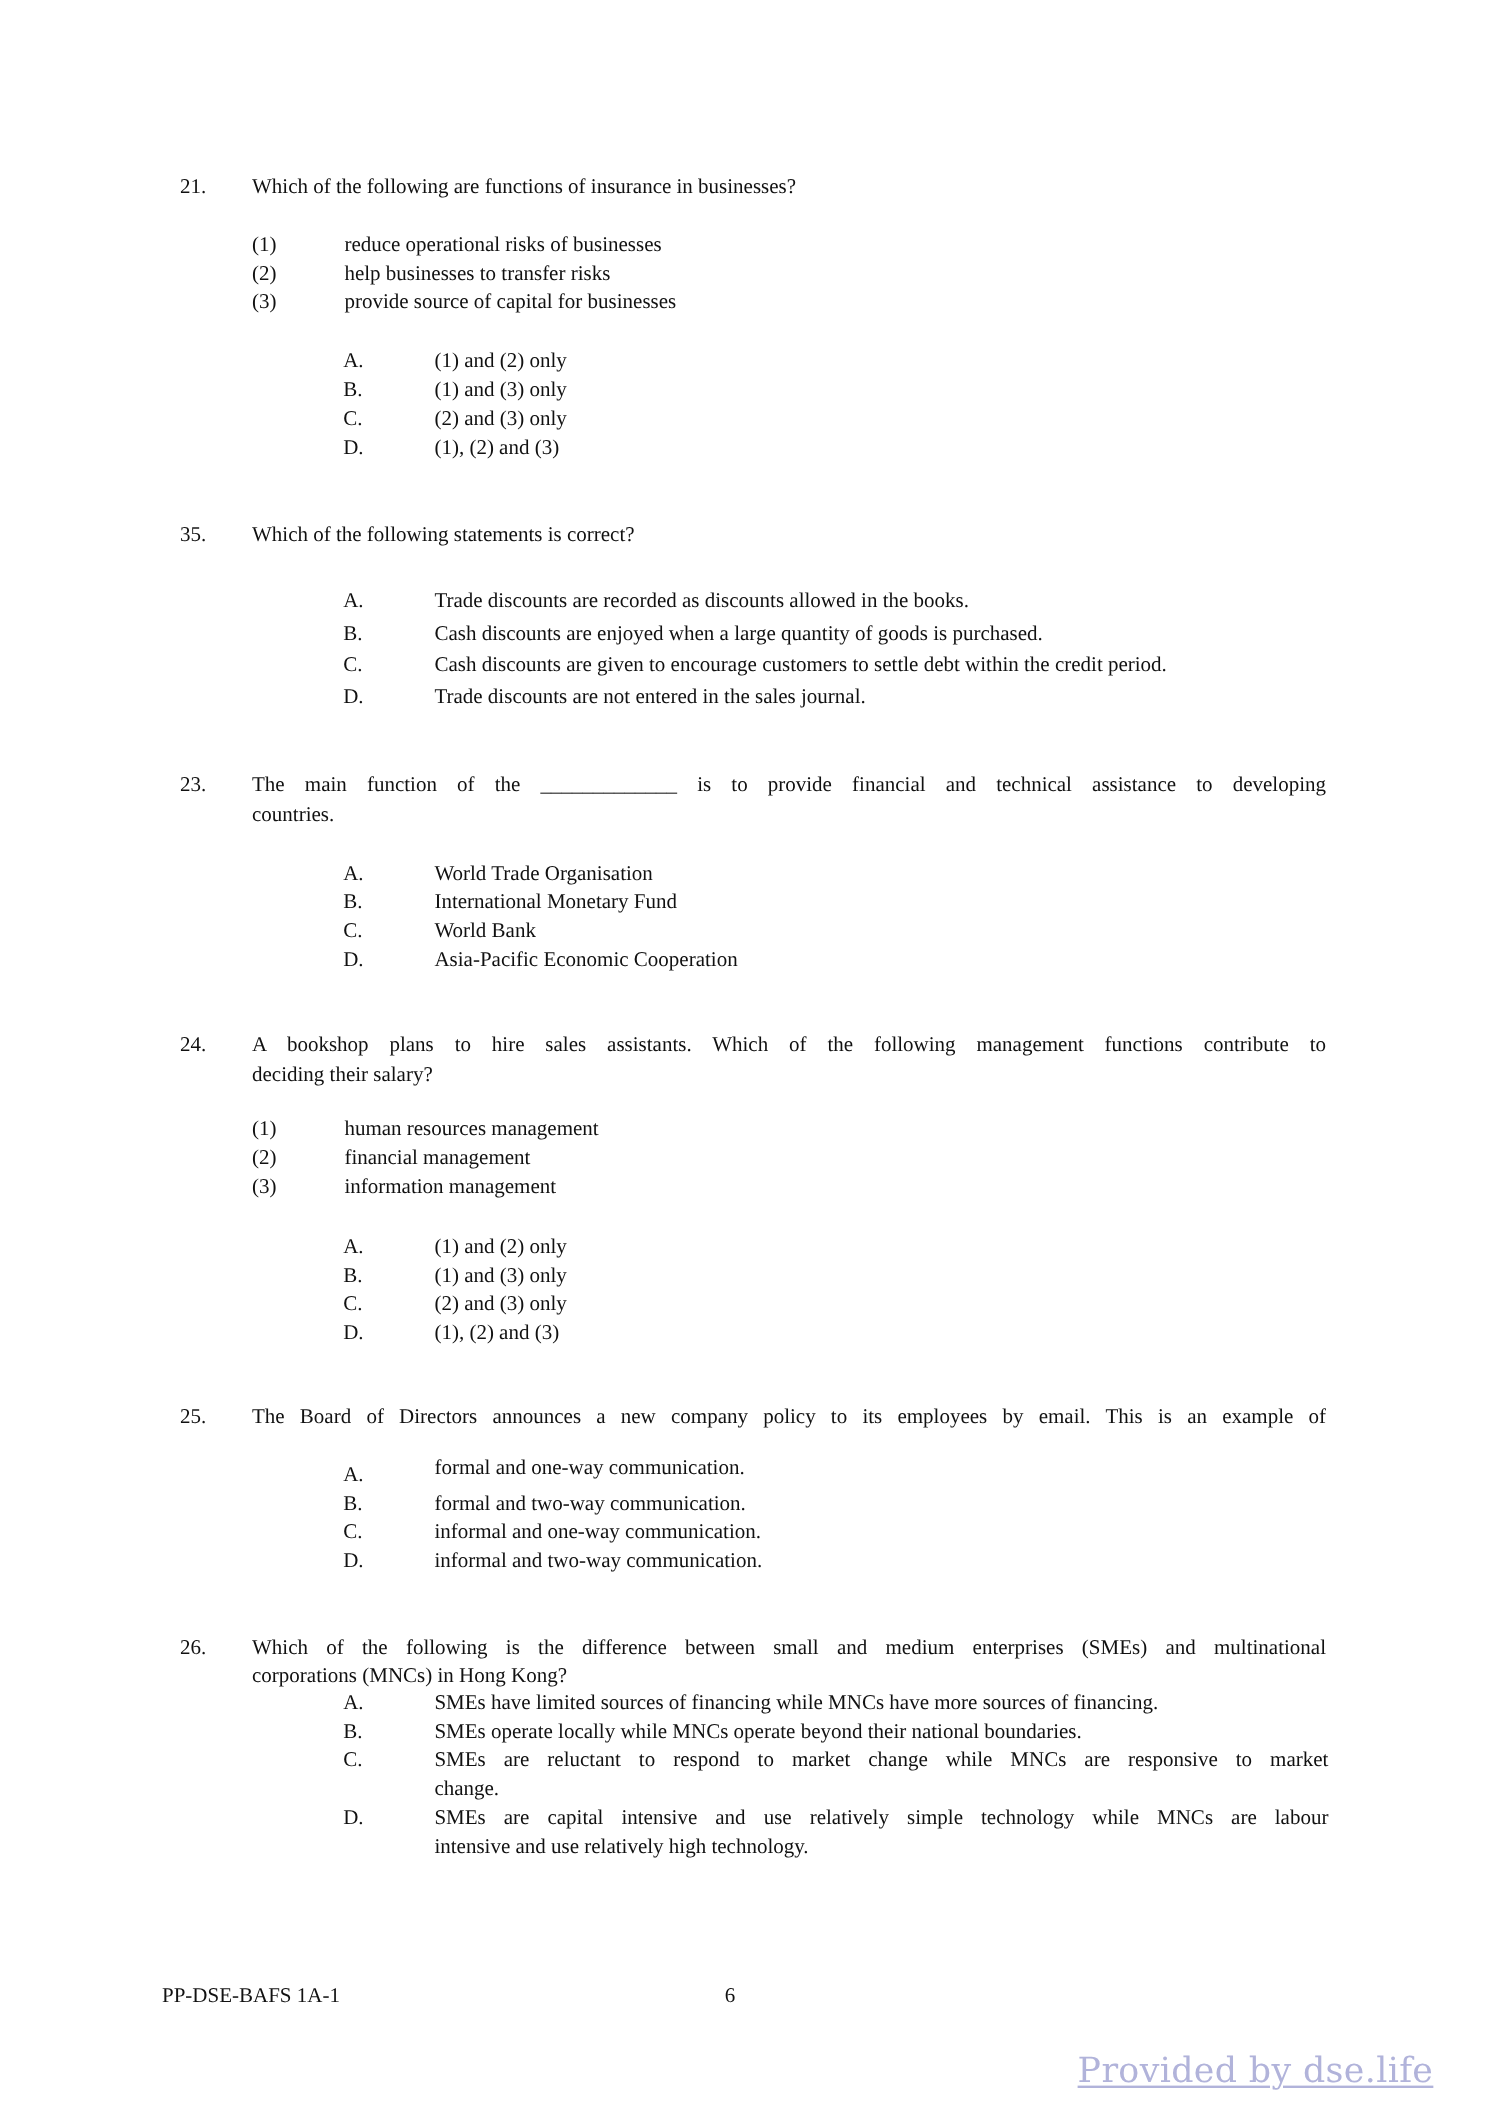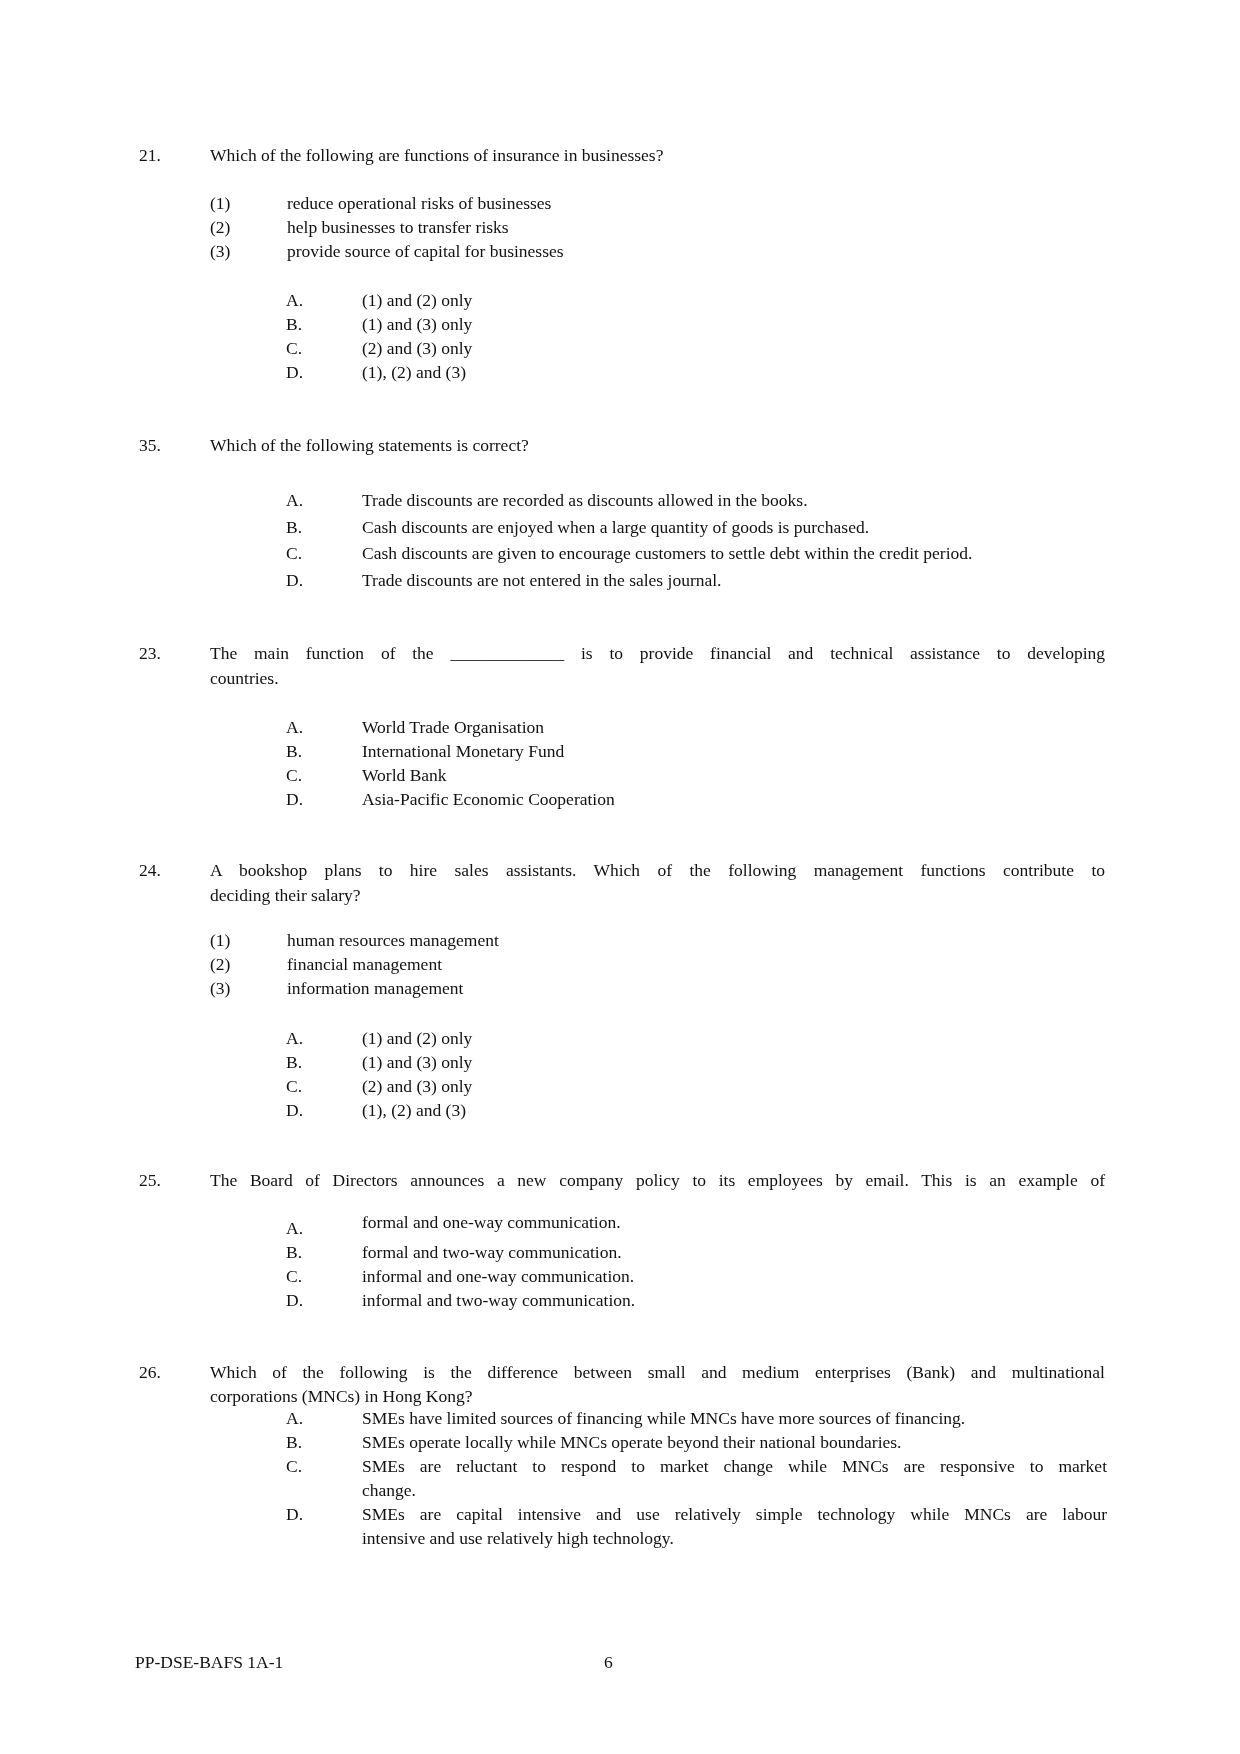--- a/index.html
+++ b/index.html
@@ -4,21 +4,21 @@
 <style>
   html, body { margin: 0; padding: 0; background: #ffffff; }
   body {
     width: 1240px; height: 1754px; position: relative; overflow: hidden;
     font-family: "Liberation Serif", "DejaVu Serif", serif;
     color: #111111;
     font-size: 17.5px;
   }
   .page { position: absolute; left: 0; top: 0; width: 1240px; height: 1754px; }
   .ln { position: absolute; white-space: nowrap; line-height: 22px; height: 22px; }
-  .qnum { left: 139px; font-family: Liberation Serif, serif; }
+  .qnum { left: 150px; font-family: Liberation Serif, serif; }
   .qtext { left: 210px; width: 895px; }
   .just { text-align: justify; text-align-last: justify; white-space: normal; }
   .stmt-num { left: 210px; }
   .stmt-text { left: 287px; }
   .opt-letter { left: 286px; }
   .opt-text { left: 362px; width: 745px; }
   .footer-code { left: 135px; top: 1651px; }
   .footer-page { left: 604px; top: 1651px; }
   .watermark {
     position: absolute; left: 898px; top: 1708px;
@@ -115,31 +115,32 @@
     <div class="ln opt-letter" style="top:1241px">B.</div>
     <div class="ln opt-text" style="top:1241px">formal and two-way communication.</div>
     <div class="ln opt-letter" style="top:1265px">C.</div>
     <div class="ln opt-text" style="top:1265px">informal and one-way communication.</div>
     <div class="ln opt-letter" style="top:1289px">D.</div>
     <div class="ln opt-text" style="top:1289px">informal and two-way communication.</div>
   </div>
 
   <div>
     <div class="ln qnum" style="top:1361px">26.</div>
-    <div class="ln qtext just" style="top:1361px">Which of the following is the difference between small and medium enterprises (Bank) and multinational</div>
+    <div class="ln qtext just" style="top:1361px">Which of the following is the difference between small and medium enterprises (SMEs) and multinational</div>
     <div class="ln qtext" style="top:1385px">corporations (MNCs) in Hong Kong?</div>
 
     <div class="ln opt-letter" style="top:1407px">A.</div>
     <div class="ln opt-text" style="top:1407px">SMEs have limited sources of financing while MNCs have more sources of financing.</div>
     <div class="ln opt-letter" style="top:1431px">B.</div>
     <div class="ln opt-text" style="top:1431px">SMEs operate locally while MNCs operate beyond their national boundaries.</div>
     <div class="ln opt-letter" style="top:1455px">C.</div>
     <div class="ln opt-text just" style="top:1455px">SMEs are reluctant to respond to market change while MNCs are responsive to market</div>
     <div class="ln opt-text" style="top:1479px">change.</div>
     <div class="ln opt-letter" style="top:1503px">D.</div>
     <div class="ln opt-text just" style="top:1503px">SMEs are capital intensive and use relatively simple technology while MNCs are labour</div>
     <div class="ln opt-text" style="top:1527px">intensive and use relatively high technology.</div>
   </div>
 
   <div class="ln footer-code">PP-DSE-BAFS 1A-1</div>
   <div class="ln footer-page">6</div>
 
+  <div class="watermark">Provided by dse.life</div>
 </div>
 
 </body></html>

